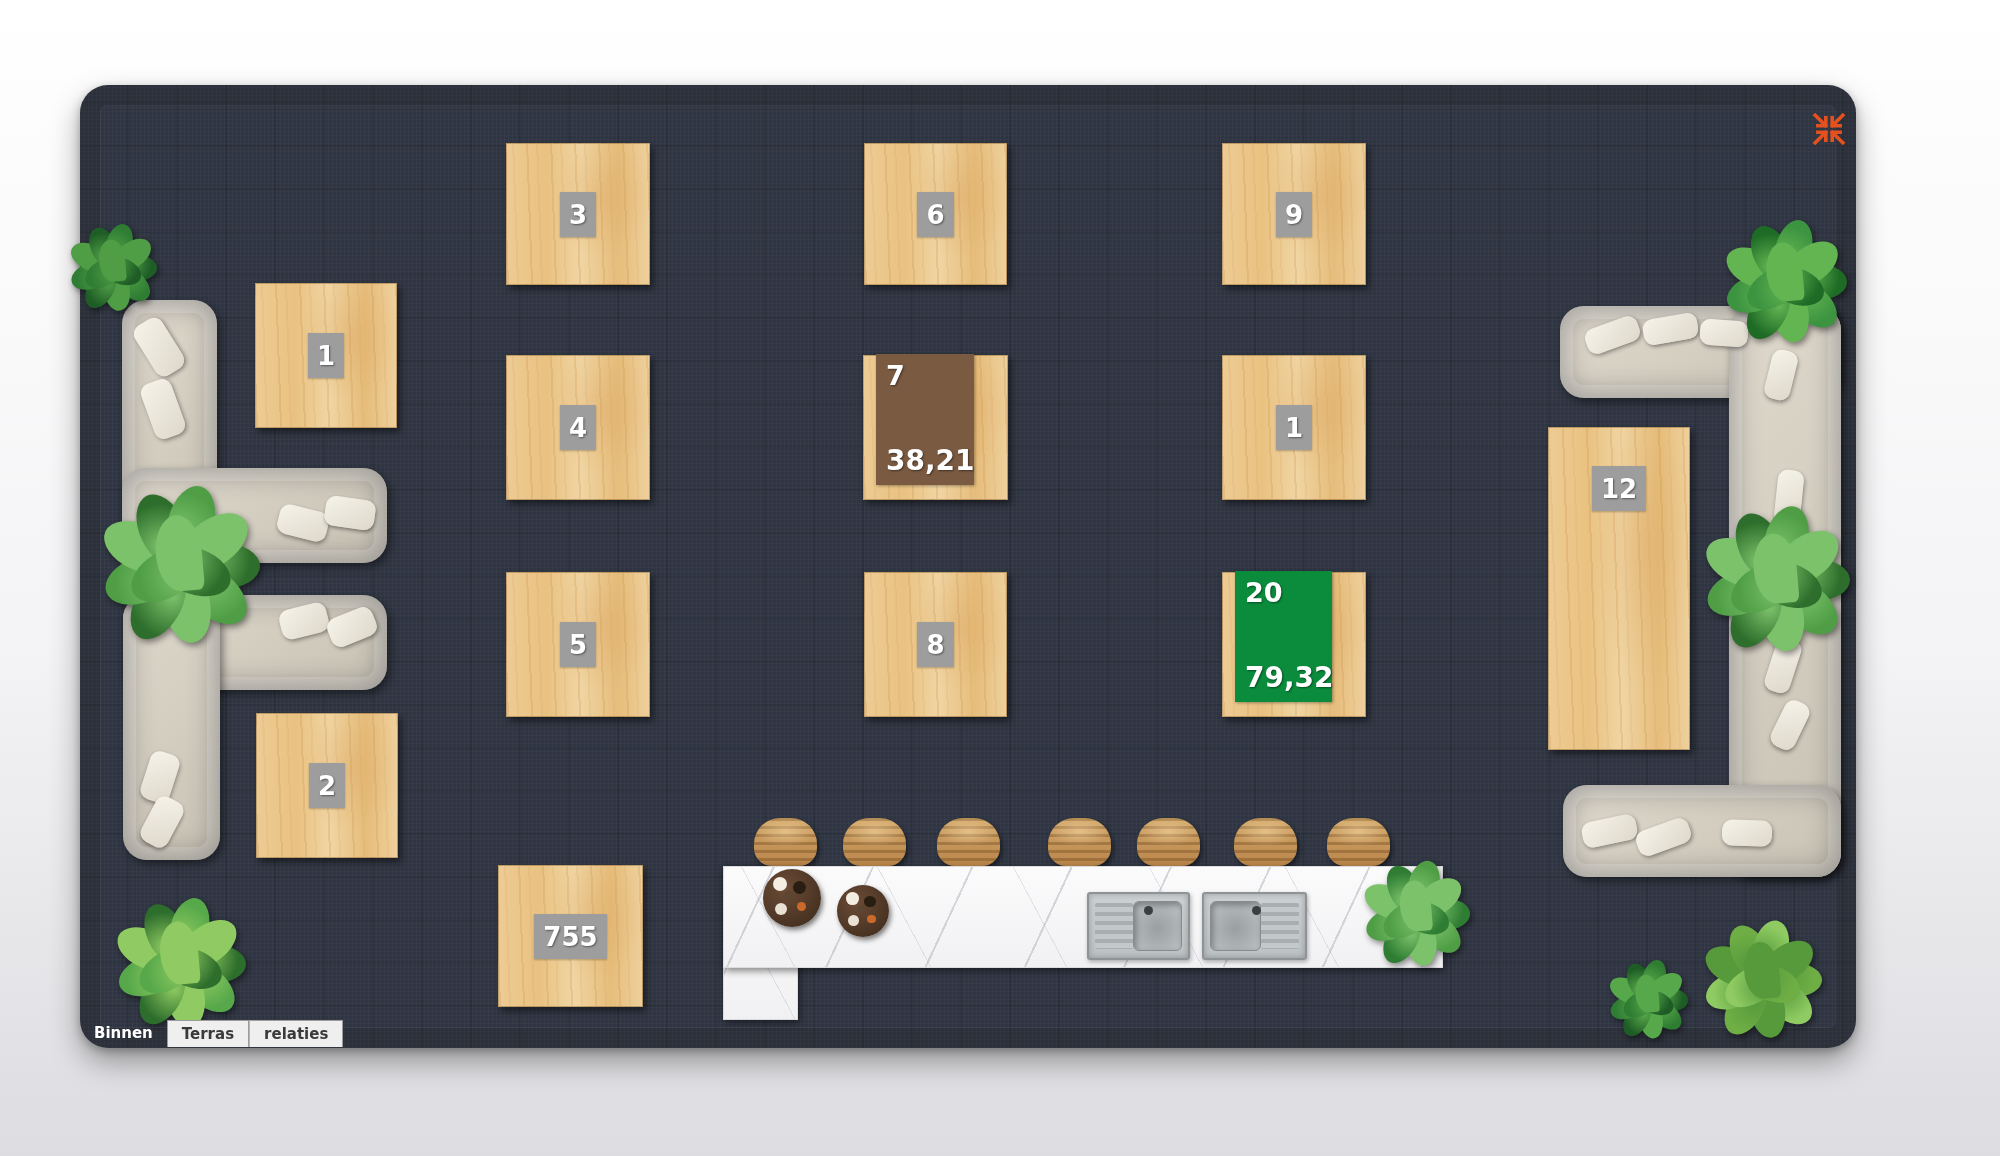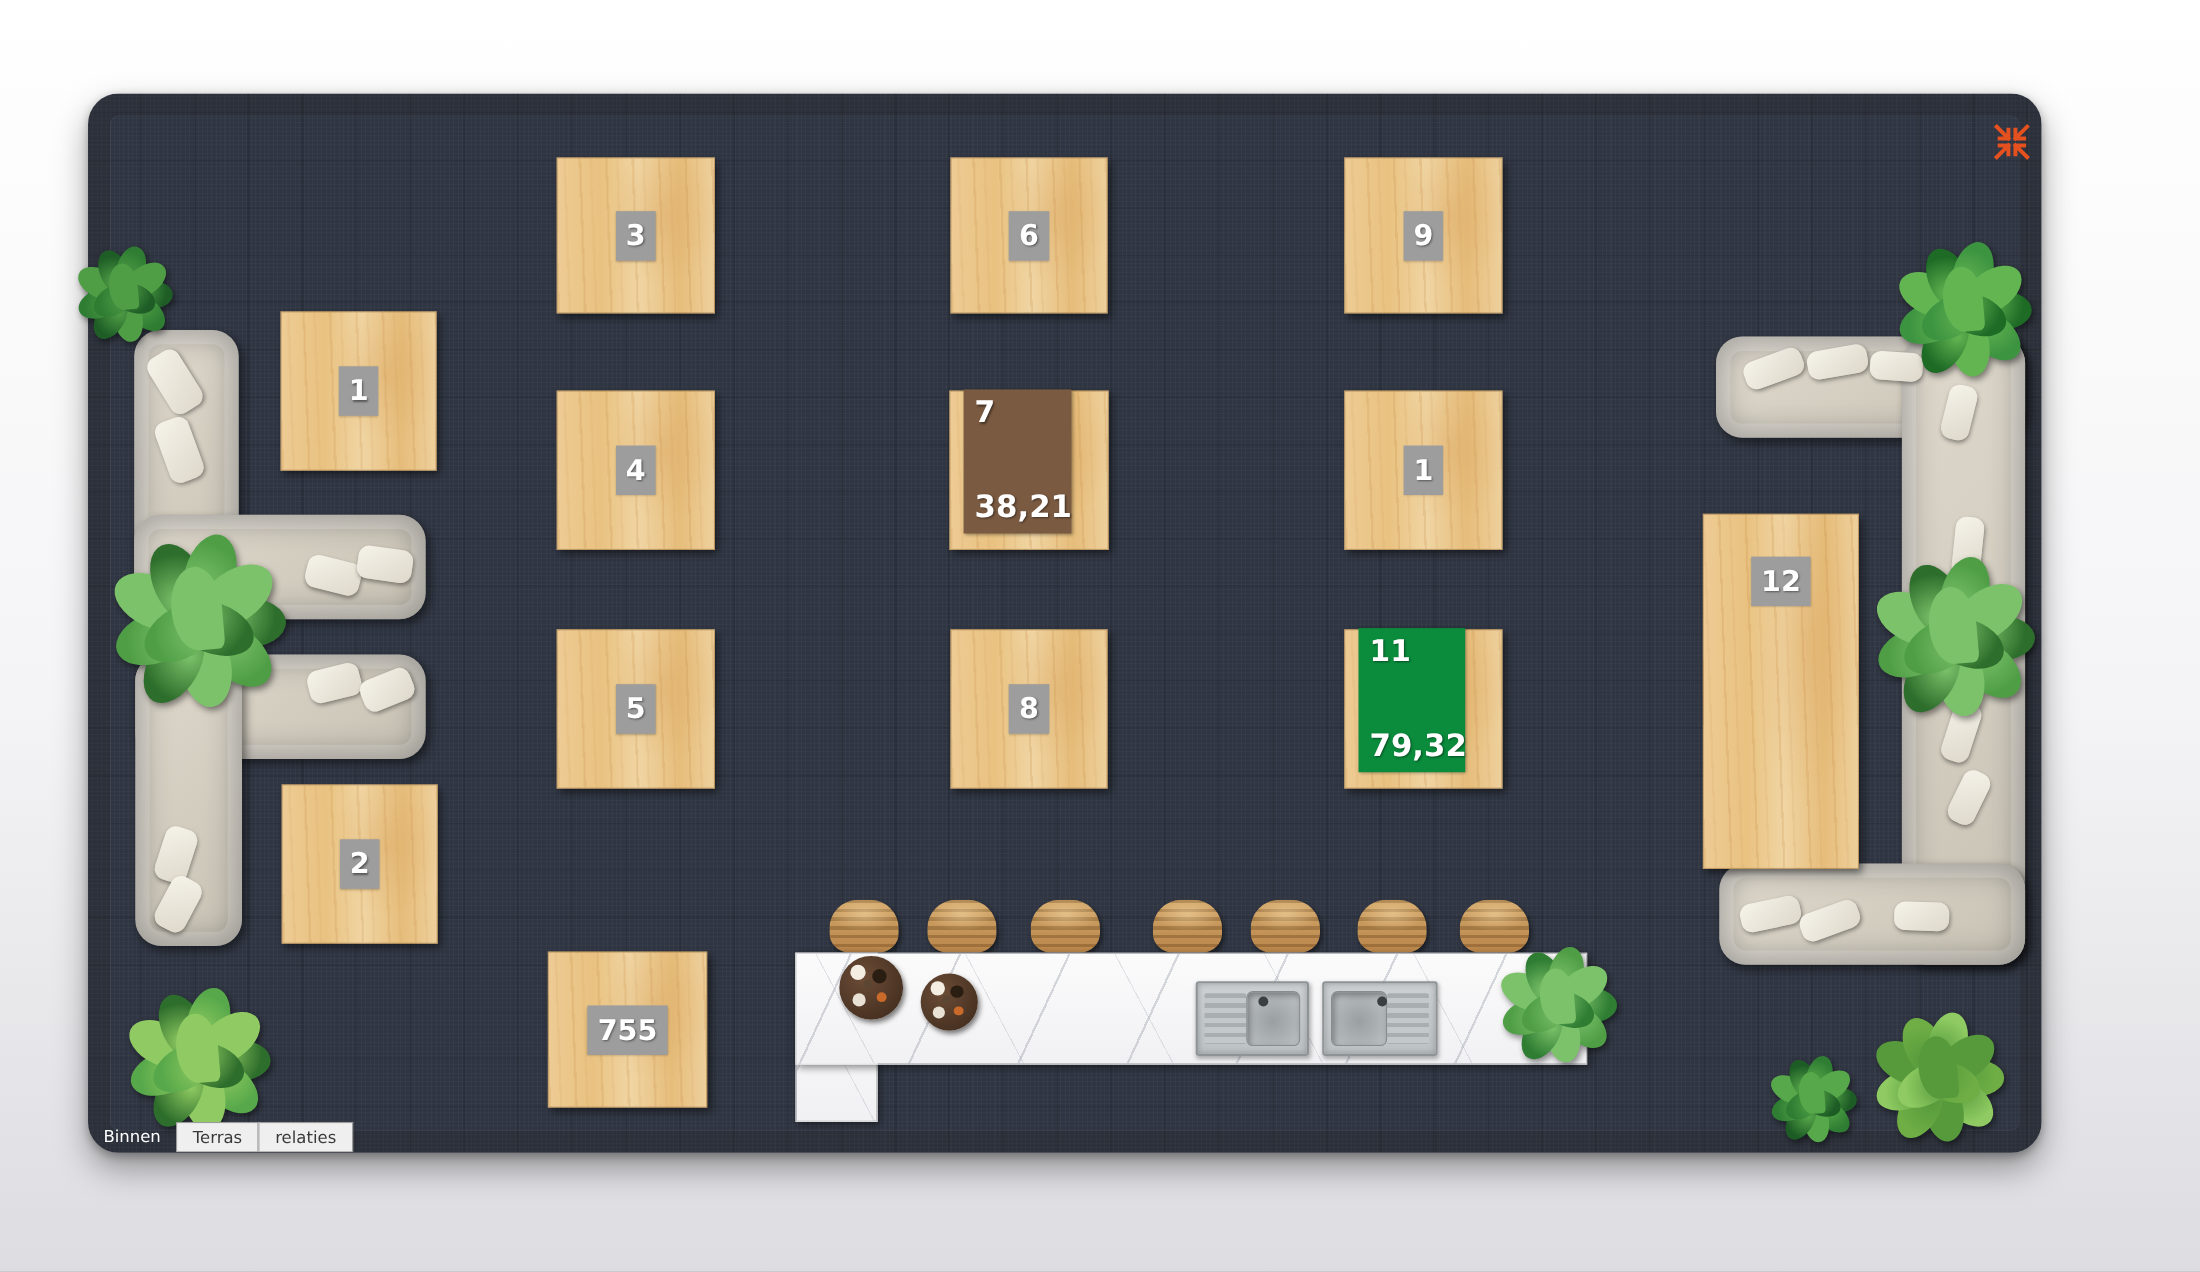--- a/index.html
+++ b/index.html
@@ -44,21 +44,21 @@
   .table .badge {
     background:#9d9d9d;
     color:#fff;
     font-weight:bold;
     font-size:26px;
     line-height:1;
     padding:10px 9px 9px 9px;
     text-shadow:1px 1px 2px rgba(0,0,0,0.45);
     box-shadow:0 1px 2px rgba(0,0,0,0.25);
   }
-  .table.badge-top { align-items:flex-start;margin-top:40px; }
+  .table.badge-top { align-items:flex-start; }
   .table.badge-top .badge { margin-top:38px; }
   .order-overlay {
     position:absolute;
     left:12px; top:-2px; right:33px; bottom:14px;
     box-shadow:1px 1px 3px rgba(0,0,0,0.35);
   }
   .order-overlay .num {
     position:absolute; top:6px; left:10px;
     color:#fff; font-weight:bold; font-size:27px;
     text-shadow:1px 1px 2px rgba(0,0,0,0.45);
@@ -132,21 +132,21 @@
   .sink .faucet {
     position:absolute; width:9px; height:9px; border-radius:50%;
     background:#3a3f42; top:12px;
   }
 
   
   .plant { position:absolute; filter:drop-shadow(2px 3px 3px rgba(0,0,0,0.45)); }
   .leaf { position:absolute; }
 
   
-  #tab-bar { position:absolute; display:flex; align-items:stretch; }
+  #tab-bar { position:absolute; display:flex; align-items:stretch;font-weight:bold; }
   .tab {
     height:27px; line-height:26px;
     padding:0 14px; font-size:15px;
     cursor:pointer; white-space:nowrap;
   }
   .tab.active { background:transparent; color:#ffffff; }
   .tab.light {
     background:#efefef; color:#3a3a3a;
     border:1px solid #9b9b9b; border-bottom:none;
   }
@@ -216,21 +216,21 @@
           <span class="badge">8</span>
         </div>
         <div class="table" style="left: 1142px; top: 58px; width: 144px; height: 142px;">
           <span class="badge">9</span>
         </div>
         <div class="table" style="left: 1142px; top: 270px; width: 144px; height: 145px;">
           <span class="badge">1</span>
         </div>
         <div class="table" style="left: 1142px; top: 487px; width: 144px; height: 145px;">
           <div class="order-overlay" style="background: rgb(10, 140, 60);">
-            <span class="num">11</span>
+            <span class="num">20</span>
             <span class="amount">79,32</span>
           </div>
         </div>
         <div class="table badge-top" style="left: 1468px; top: 342px; width: 142px; height: 323px;">
           <span class="badge">12</span>
         </div>
         <div class="table" style="left: 418px; top: 780px; width: 145px; height: 142px;">
           <span class="badge">755</span>
         </div>
       </div>

